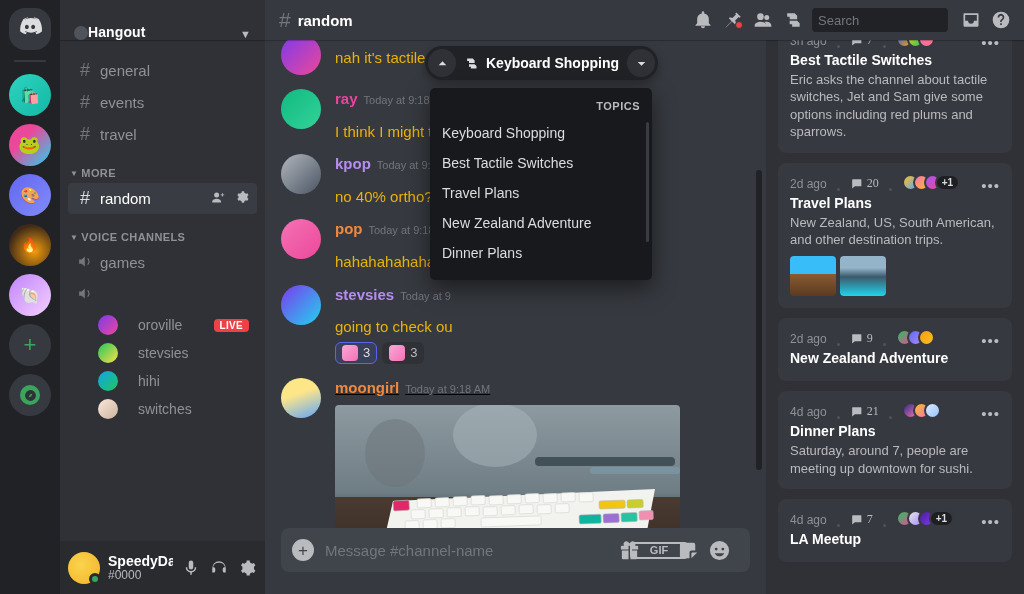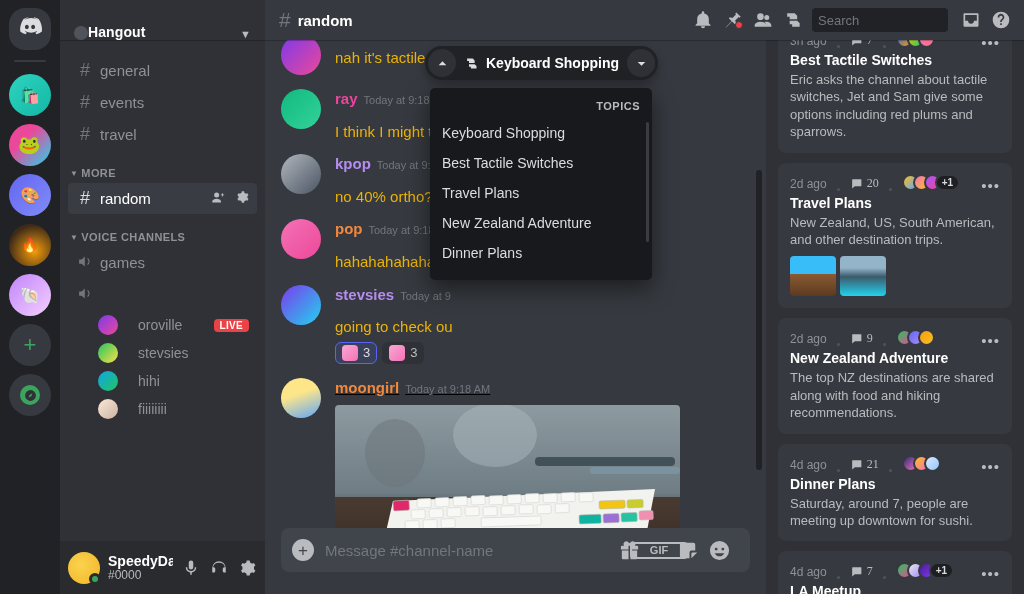--- a/index.html
+++ b/index.html
@@ -309,21 +309,21 @@
       <div class="voice-user">
         <span class="vu-av" style="background:linear-gradient(135deg,#22c55e,#fde047)"></span>
         <span class="vu-name">stevsies</span>
       </div>
       <div class="voice-user">
         <span class="vu-av" style="background:linear-gradient(135deg,#0ea5e9,#22c55e)"></span>
         <span class="vu-name">hihi</span>
       </div>
       <div class="voice-user">
         <span class="vu-av" style="background:linear-gradient(135deg,#fce7d8,#cbb3a0)"></span>
-        <span class="vu-name">fiiiiiiii</span>
+        <span class="vu-name">switches</span>
       </div>
     </div>
 
     <div class="userbar">
       <span class="ub-av">
           <span class="dot"></span>
         </span>
       <span class="ub-names">
         <span class="ub-name" style="display:block">SpeedyDave</span>
         <span class="ub-tag" style="display:block">#0000</span>
@@ -629,21 +629,20 @@
             </span>
             <span class="tc-dot"></span>
             <span class="facepile">
               <span class="fp" style="background:linear-gradient(135deg,#22c55e,#ec4899)"></span>
               <span class="fp" style="background:linear-gradient(135deg,#6366f1,#a78bfa)"></span>
               <span class="fp" style="background:linear-gradient(135deg,#f59e0b,#fbbf24)"></span>
             </span>
             <span class="tc-dots">•••</span>
           </div>
           <div class="tc-title">New Zealand Adventure</div>
-          <div class="tc-desc">The top NZ destinations are shared along with food and hiking recommendations.</div>
         </div>
 
         <div class="tcard">
           <div class="tc-meta">
             <span>4d ago</span>
             <span class="tc-dot"></span>
             <span class="tc-cnt">
               <svg viewBox="0 0 24 24">
                   <path d="M4 4h16a1 1 0 0 1 1 1v11a1 1 0 0 1-1 1H9l-5 4V5a1 1 0 0 1 1-1Z"></path>
                 </svg>

